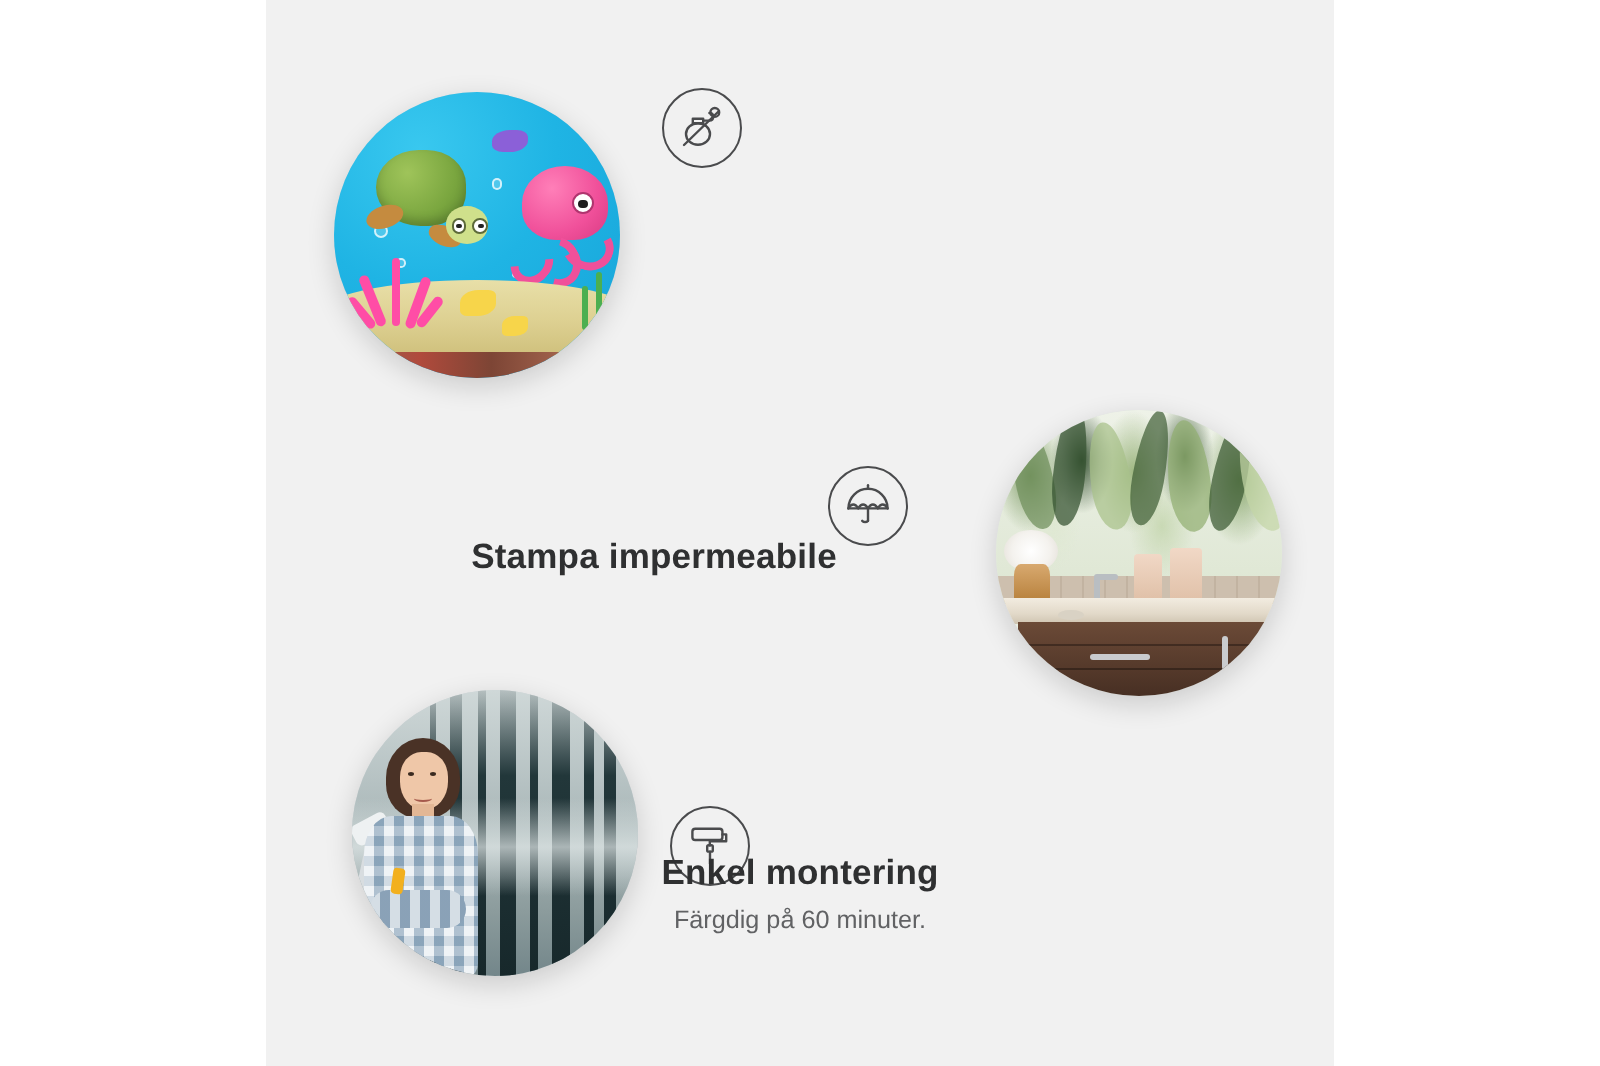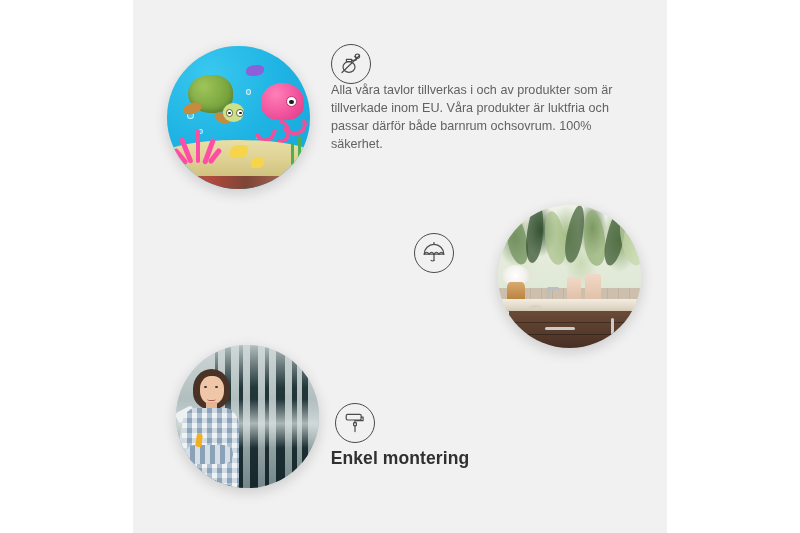--- a/index.html
+++ b/index.html
@@ -381,21 +381,20 @@
       <svg width="26" height="26" viewBox="0 0 26 26" fill="none" stroke="#4a4b4d" stroke-width="1.2" stroke-linecap="round" stroke-linejoin="round">
         <ellipse cx="11" cy="16" rx="6" ry="5.4"></ellipse>
         <path d="M8.4 10.6h5.2v-2.2H8.4z"></path>
         <path d="M13.6 9.3h3.1c1.2 0 1.9-.8 1.9-1.9 0-1.1-.8-1.9-1.9-1.9"></path>
         <circle cx="19.4" cy="5.2" r="2.2"></circle>
         <line x1="4" y1="21.5" x2="21.5" y2="4.5"></line>
       </svg>
     </div>
 
     <div class="textcol left" style="left:331px; top:82px; width:286px;">
-      <div class="f-body">Alla våra tavlor tillverkas i och av produkter som är tillverkade inom EU. Våra produkter är luktfria och passar därför både barnrum ochsovrum. 100% säkerhet.</div>
     </div>
   </div>
 
   <div class="feature">
 
     <div class="photo" style="left:498px; top:205px; width:143px; height:143px;">
       <div class="scene bath-bg">
         <div class="leaf-wall">
           <div class="leaf-blade" style="left:6%;  top:4%;  width:13%; height:58%; background:#6f8f5c; transform:rotate(-12deg);"></div>
           <div class="leaf-blade" style="left:20%; top:-2%; width:11%; height:62%; background:#33502f; transform:rotate(6deg);"></div>
@@ -427,20 +426,21 @@
       <svg width="26" height="26" viewBox="0 0 26 26" fill="none" stroke="#4a4b4d" stroke-width="1.2" stroke-linecap="round" stroke-linejoin="round">
         <path d="M3.2 14.2a9.8 9.8 0 0 1 19.6 0z"></path>
         <path d="M3.2 14.2c1.6-2.6 3.3-2.6 4.9 0 1.6-2.6 3.3-2.6 4.9 0 1.6-2.6 3.3-2.6 4.9 0 1.6-2.6 3.3-2.6 4.9 0"></path>
         <line x1="13" y1="14.2" x2="13" y2="20.4"></line>
         <path d="M13 20.4a2 2 0 0 1-2.9 0"></path>
         <line x1="13" y1="4.4" x2="13" y2="2.6"></line>
       </svg>
     </div>
 
     <div class="textcol center" style="left:175px; top:268px; width:304px;">
+      <div class="f-title">Stampa impermeabile</div>
     </div>
   </div>
 
   <div class="feature">
 
     <div class="photo" style="left:176px; top:345px; width:143px; height:143px;">
       <div class="scene forest-bg">
         <div class="trunk" style="left:34%; width:4.5%;"></div>
         <div class="trunk" style="left:44%; width:3%;"></div>
         <div class="trunk" style="left:52%; width:5.5%;"></div>
@@ -469,18 +469,19 @@
 
     <div class="icon-circle" style="position:absolute; left:335px; top:403px;">
       <svg width="26" height="26" viewBox="0 0 26 26" fill="none" stroke="#4a4b4d" stroke-width="1.2" stroke-linecap="round" stroke-linejoin="round">
         <rect x="4.2" y="4.4" width="15" height="5.6" rx="1.4"></rect>
         <path d="M19.2 7.2h1.9v3.4h-8.2v2.1"></path>
         <rect x="11.6" y="12.6" width="2.8" height="3.2" rx=".7"></rect>
         <line x1="13" y1="15.8" x2="13" y2="21.6"></line>
       </svg>
     </div>
 
-    <div class="textcol center" style="left:258px; top:448px; width:284px;">
+    <div class="textcol center" style="left:258px; top:426px; width:284px;">
       <div class="f-title">Enkel montering</div>
+      <div class="f-sub">Färgdig på 60 minuter.</div>
     </div>
   </div>
 
 </div>
 
 </body></html>

